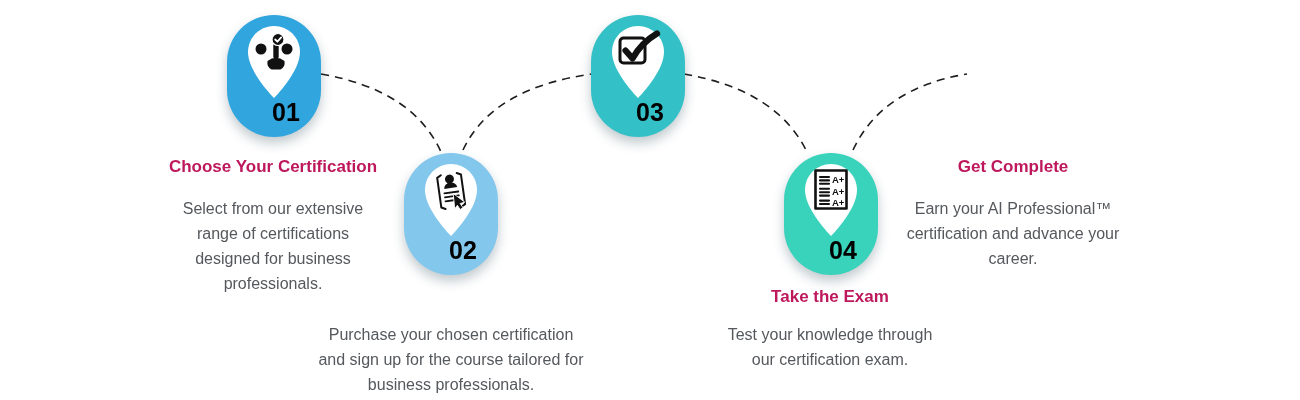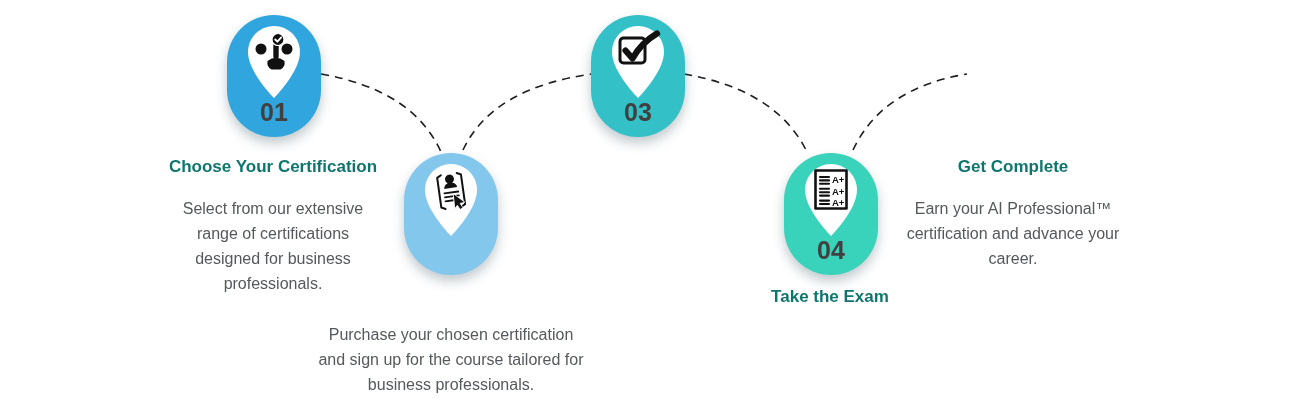--- a/index.html
+++ b/index.html
@@ -37,34 +37,34 @@
   .pin.row-bottom { top: 153px; }
   .pin-drop {
     position: absolute;
     left: 15px;
     top: 7px;
     width: 64px;
     height: 80px;
   }
   .pin-number {
     position: absolute;
-    left: 0;
+    left: 12px;
     bottom: 10px;
     width: 100%;
     text-align: center;
     font-size: 25px;
     font-weight: bold;
-    color: #404040;
+    color: #000000;
   }
   .step-title {
     position: absolute;
     text-align: center;
     font-size: 17px;
     font-weight: bold;
-    color: #0f766e;
+    color: #be185d;
     z-index: 2;
   }
   .step-desc {
     position: absolute;
     text-align: center;
     font-size: 16px;
     line-height: 25px;
     color: #55585c;
     white-space: pre-line;
     z-index: 2;
@@ -109,20 +109,21 @@
       <g class="ico" transform="translate(12,10) rotate(-8 20 20)">
         <path d="M12 4 L8 6 L8 36 L12 38 M28 4 L32 6 L32 36 L28 38" fill="none" stroke="#111" stroke-width="2"></path>
         <circle cx="20" cy="9" r="4.5" fill="#111"></circle>
         <path d="M13.5 18 A6.5 5.5 0 0 1 26.5 18 Z" fill="#111"></path>
         <line x1="13" y1="22.5" x2="27" y2="22.5" stroke="#111" stroke-width="1.8"></line>
         <line x1="13" y1="26.5" x2="27" y2="26.5" stroke="#111" stroke-width="1.8"></line>
         <line x1="13" y1="30.5" x2="21" y2="30.5" stroke="#111" stroke-width="1.8"></line>
         <path d="M22 24 L32 34 L27.2 34.6 L29.4 39.2 L26.3 40.6 L24.2 36 L21.2 39 Z" fill="#111" stroke="#fff" stroke-width="0.8"></path>
       </g>
     </svg>
+    <div class="pin-number">02</div>
   </div>
   <div class="step-desc" style="left:301px; top:322px; width:300px">Purchase your chosen certification
 and sign up for the course tailored for
 business professionals.</div>
 
   <div class="pin row-top" style="left: 591px; background: rgb(51, 192, 199);">
     <svg class="pin-drop" viewBox="0 0 64 80">
       <path d="M32 76 C32 76 6 50 6 30 C6 15.6 17.6 4 32 4 C46.4 4 58 15.6 58 30 C58 50 32 76 32 76 Z" fill="#ffffff"></path>
       <g class="ico" transform="translate(11,9)">
         <rect x="3" y="7" width="25" height="25" rx="3.5" fill="none" stroke="#111" stroke-width="3"></rect>
@@ -148,19 +149,21 @@
             <line x1="6" y1="35" x2="15" y2="35"></line>
         </g>
         <text x="18" y="14" font-family="Liberation Sans, sans-serif" font-size="9.5" font-weight="bold" fill="#111">A+</text>
         <text x="18" y="25.5" font-family="Liberation Sans, sans-serif" font-size="9.5" font-weight="bold" fill="#111">A+</text>
         <text x="18" y="37" font-family="Liberation Sans, sans-serif" font-size="9.5" font-weight="bold" fill="#111">A+</text>
       </g>
     </svg>
     <div class="pin-number">04</div>
   </div>
   <div class="step-title" style="left:700px; top:287px; width:260px">Take the Exam</div>
+  <div class="step-desc" style="left:700px; top:322px; width:260px">Test your knowledge through
+our certification exam.</div>
 
   <div class="step-title" style="left:883px; top:157px; width:260px">Get Complete</div>
   <div class="step-desc" style="left:883px; top:196px; width:260px">Earn your AI Professional™
 certification and advance your
 career.</div>
 
 </div>
 
 </body></html>

